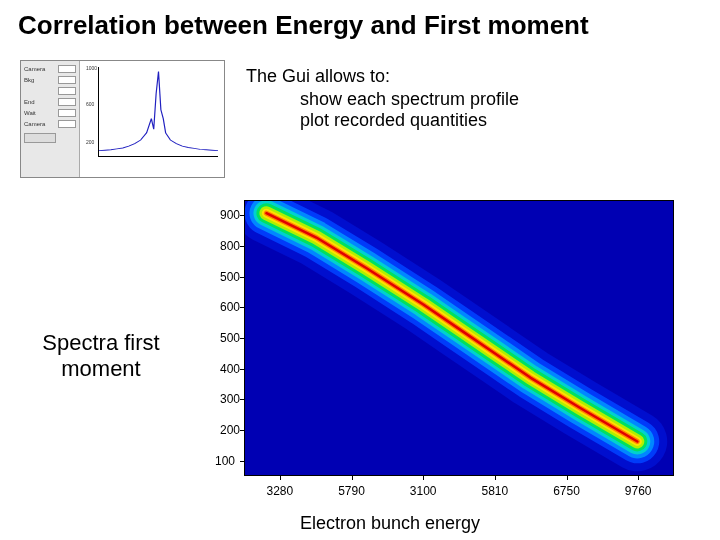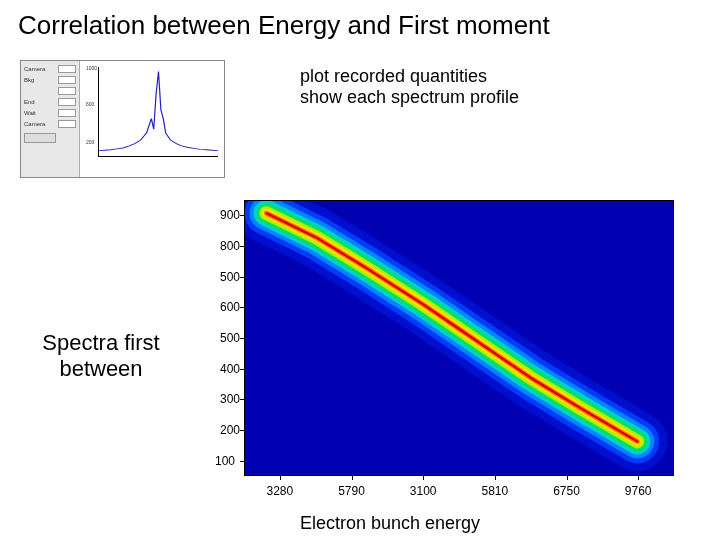--- a/index.html
+++ b/index.html
@@ -10,21 +10,21 @@
     font-family: Arial, Helvetica, sans-serif;
     color: #000;
     position: relative;
     overflow: hidden;
   }
   .slide-title {
     position: absolute;
     top: 10px;
     left: 18px;
     font-size: 26px;
-    font-weight: 400;
+    font-weight: 700;
   }
   .gui-screenshot {
     position: absolute;
     top: 60px;
     left: 20px;
     width: 205px;
     height: 118px;
     border: 1px solid #888;
     background: #ececec;
     display: flex;
@@ -156,26 +156,27 @@
       </svg>
     </div>
 
     <span class="gui-ytick" style="top:4px">1000</span>
     <span class="gui-ytick" style="top:40px">600</span>
     <span class="gui-ytick" style="top:78px">200</span>
   </div>
 </div>
 
 <div class="bullets">
+  <div class="intro">The Gui allows to:</div>
+  <div class="item">show each spectrum profile</div>
   <div class="item">plot recorded quantities</div>
-  <div class="item">show each spectrum profile</div>
 </div>
 
 <div class="ylabel" id="ylabel" style="white-space: pre-line;">Spectra first
-between</div>
+moment</div>
 <div class="xlabel">Electron bunch energy</div>
 
 <div class="heatfig">
   <div class="plot-area">
     <svg class="heat-svg" id="heat-svg" viewBox="0 0 430 276" preserveAspectRatio="none">
         <path d="M 21.5 12.266666666666652 L 71.66666666666666 36.79999999999998 L 121.83333333333333 67.46666666666667 L 179.16666666666669 104.26666666666665 L 215 128.8 L 250.83333333333334 153.33333333333334 L 286.66666666666663 177.86666666666667 L 336.8333333333333 208.53333333333333 L 394.16666666666663 242.26666666666665" stroke="#0010d0" stroke-width="60" stroke-linecap="round" stroke-linejoin="round" fill="none" opacity="0.9"></path>
         <path d="M 21.5 12.266666666666652 L 71.66666666666666 36.79999999999998 L 121.83333333333333 67.46666666666667 L 179.16666666666669 104.26666666666665 L 215 128.8 L 250.83333333333334 153.33333333333334 L 286.66666666666663 177.86666666666667 L 336.8333333333333 208.53333333333333 L 394.16666666666663 242.26666666666665" stroke="#0040ff" stroke-width="44" stroke-linecap="round" stroke-linejoin="round" fill="none" opacity="0.9"></path>
         <path d="M 21.5 12.266666666666652 L 71.66666666666666 36.79999999999998 L 121.83333333333333 67.46666666666667 L 179.16666666666669 104.26666666666665 L 215 128.8 L 250.83333333333334 153.33333333333334 L 286.66666666666663 177.86666666666667 L 336.8333333333333 208.53333333333333 L 394.16666666666663 242.26666666666665" stroke="#0090ff" stroke-width="34" stroke-linecap="round" stroke-linejoin="round" fill="none" opacity="0.9"></path>
         <path d="M 21.5 12.266666666666652 L 71.66666666666666 36.79999999999998 L 121.83333333333333 67.46666666666667 L 179.16666666666669 104.26666666666665 L 215 128.8 L 250.83333333333334 153.33333333333334 L 286.66666666666663 177.86666666666667 L 336.8333333333333 208.53333333333333 L 394.16666666666663 242.26666666666665" stroke="#00d0d0" stroke-width="26" stroke-linecap="round" stroke-linejoin="round" fill="none" opacity="1"></path>
         <path d="M 21.5 12.266666666666652 L 71.66666666666666 36.79999999999998 L 121.83333333333333 67.46666666666667 L 179.16666666666669 104.26666666666665 L 215 128.8 L 250.83333333333334 153.33333333333334 L 286.66666666666663 177.86666666666667 L 336.8333333333333 208.53333333333333 L 394.16666666666663 242.26666666666665" stroke="#00e060" stroke-width="20" stroke-linecap="round" stroke-linejoin="round" fill="none" opacity="1"></path>

